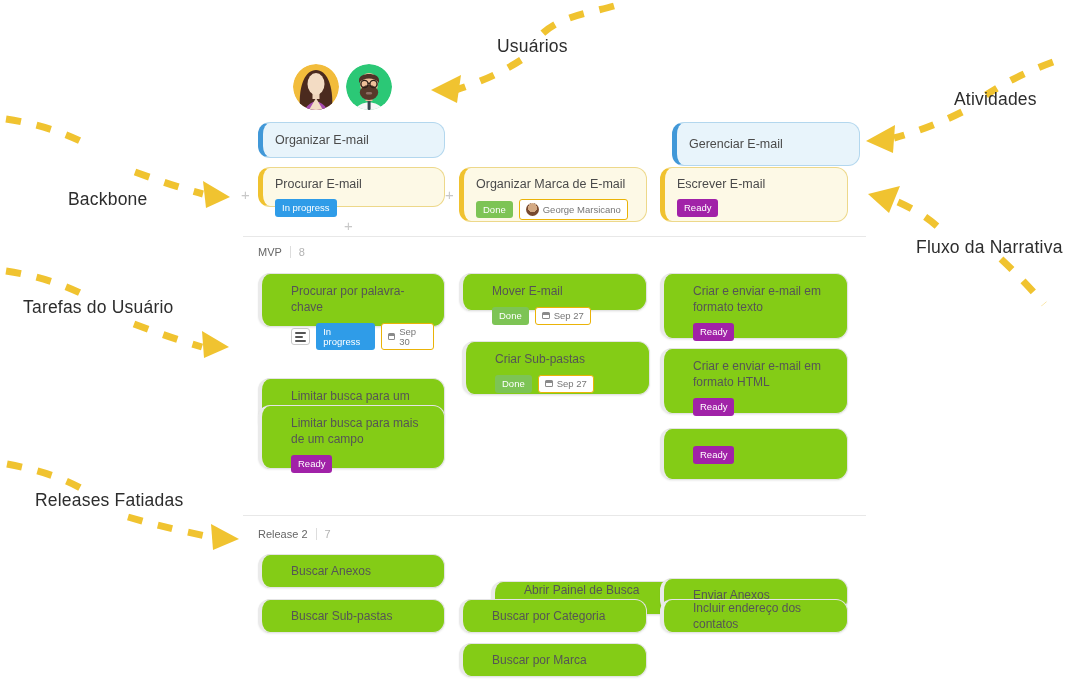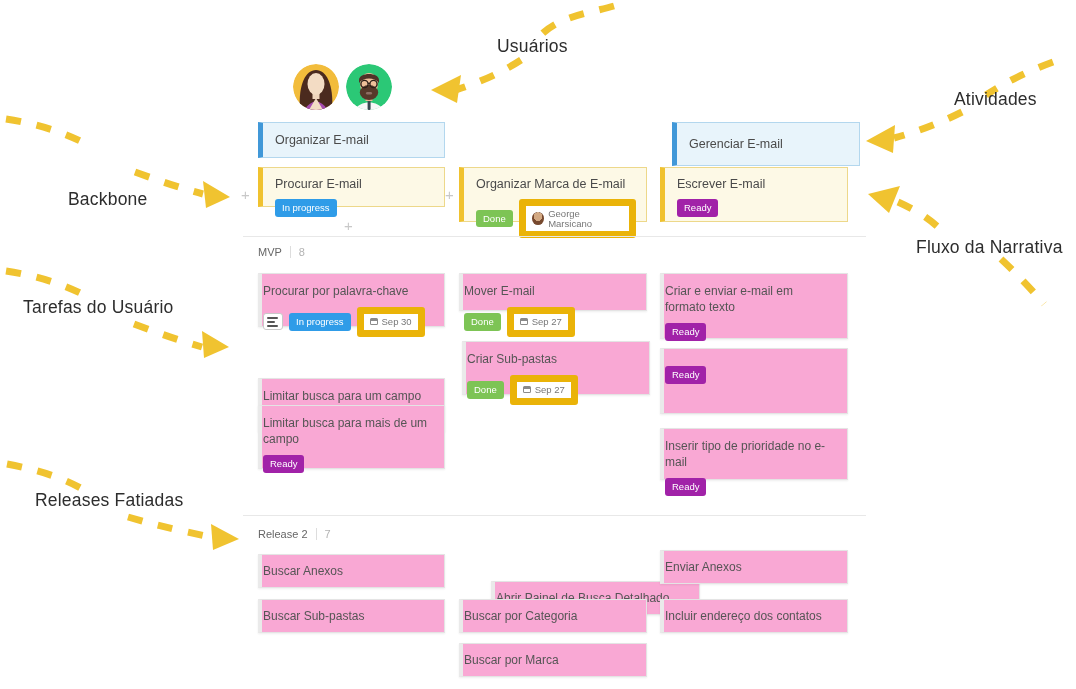--- a/index.html
+++ b/index.html
@@ -2,44 +2,44 @@
 <html><head>
 <meta charset="utf-8">
 <style>
   html,body{margin:0;padding:0;}
   body{
     width:1076px;height:689px;position:relative;overflow:hidden;
     background:#ffffff;font-family:"Liberation Sans",sans-serif;
     -webkit-font-smoothing:antialiased;
   }
   
-  .card{position:absolute;box-sizing:border-box;border-radius:0;}
+  .card{position:absolute;box-sizing:border-box;border-radius:12px;}
   .activity{
     background:#e8f4fb;border:1px solid #b3d7ee;border-left:5px solid #4198d8;
     display:flex;align-items:center;padding-left:12px;
     font-size:12.5px;color:#4a4a4a;
   }
   .backbone-card{
     background:#fdf9e6;border:1px solid #edd88a;border-left:5px solid #f0c22f;
     padding:9px 10px 0 12px;font-size:12.5px;color:#4a4a4a;
   }
   .story{
-    background:#f9a8d4;border:1px solid #e4e4e4;border-left:4px solid #eaeaea;
+    background:#84cc16;border:1px solid #e4e4e4;border-left:4px solid #eaeaea;
     box-shadow:0 1px 2px rgba(0,0,0,.07);
-    padding:9px 10px 0 1px;font-size:12px;color:#555;line-height:1.35;
+    padding:9px 10px 0 29px;font-size:12px;color:#555;line-height:1.35;
   }
   .story.single{display:flex;align-items:center;padding-top:0;}
   .badges-row{margin-top:8px;display:flex;align-items:center;gap:6px;}
   .badge{
     display:inline-block;color:#fff;font-size:9.5px;line-height:1;
     padding:4px 7px;border-radius:3px;background:#999;
   }
   .chip{
     display:inline-flex;align-items:center;gap:4px;background:#fff;
-    border:7px solid #eab308;border-radius:3px;padding:3px 6px;
+    border:1px solid #eab308;border-radius:3px;padding:3px 6px;
     font-size:9.5px;color:#777;line-height:1;
   }
   .cal-icon{
     width:8px;height:7px;display:inline-block;box-sizing:border-box;
     border:1px solid #8a8a8a;border-top:3px solid #8a8a8a;border-radius:1.5px;
   }
   .mini-av{
     width:13px;height:13px;border-radius:50%;display:inline-block;
     background:radial-gradient(circle at 50% 36%, #d3a983 0%, #d3a983 42%, #77492f 43%);
   }
@@ -231,26 +231,26 @@
   </div>
 </div>
 
 <div class="card story" style="left:660px;top:273px;width:188px;height:66px;">
   <div>Criar e enviar e-mail em formato texto</div>
   <div class="badges-row">
     <span class="badge" style="background: rgb(161, 34, 168);">Ready</span>
   </div>
 </div>
 <div class="card story" style="left:660px;top:348px;width:188px;height:66px;">
+  <div>Criar e enviar e-mail em formato HTML</div>
   <div class="badges-row">
     <span class="badge" style="background: rgb(161, 34, 168);">Ready</span>
   </div>
 </div>
 <div class="card story" style="left:660px;top:428px;width:188px;height:52px;">
-  <div>Inserir tipo de prioridade no e-mail</div>
   <div class="badges-row">
     <span class="badge" style="background: rgb(161, 34, 168);">Ready</span>
   </div>
 </div>
 
 <div class="separator" style="top:515px;"></div>
 <div class="section-label" style="left:258px;top:528px;">
   <span>Release 2</span>
   <span class="section-count">7</span>
 </div>
@@ -263,18 +263,18 @@
 </div>
 <div class="card story single" style="left:459px;top:581px;width:209px;height:34px;margin-left:32px;">
   <span>Abrir Painel de Busca Detalhado</span>
 </div>
 <div class="card story single" style="left:459px;top:599px;width:188px;height:34px;">
   <span>Buscar por Categoria</span>
 </div>
 <div class="card story single" style="left:459px;top:643px;width:188px;height:34px;">
   <span>Buscar por Marca</span>
 </div>
-<div class="card story single" style="left:660px;top:550px;width:188px;height:34px;">
+<div class="card story single" style="left:660px;top:578px;width:188px;height:34px;">
   <span>Enviar Anexos</span>
 </div>
 <div class="card story single" style="left:660px;top:599px;width:188px;height:34px;">
   <span>Incluir endereço dos contatos</span>
 </div>
 
 </body></html>

